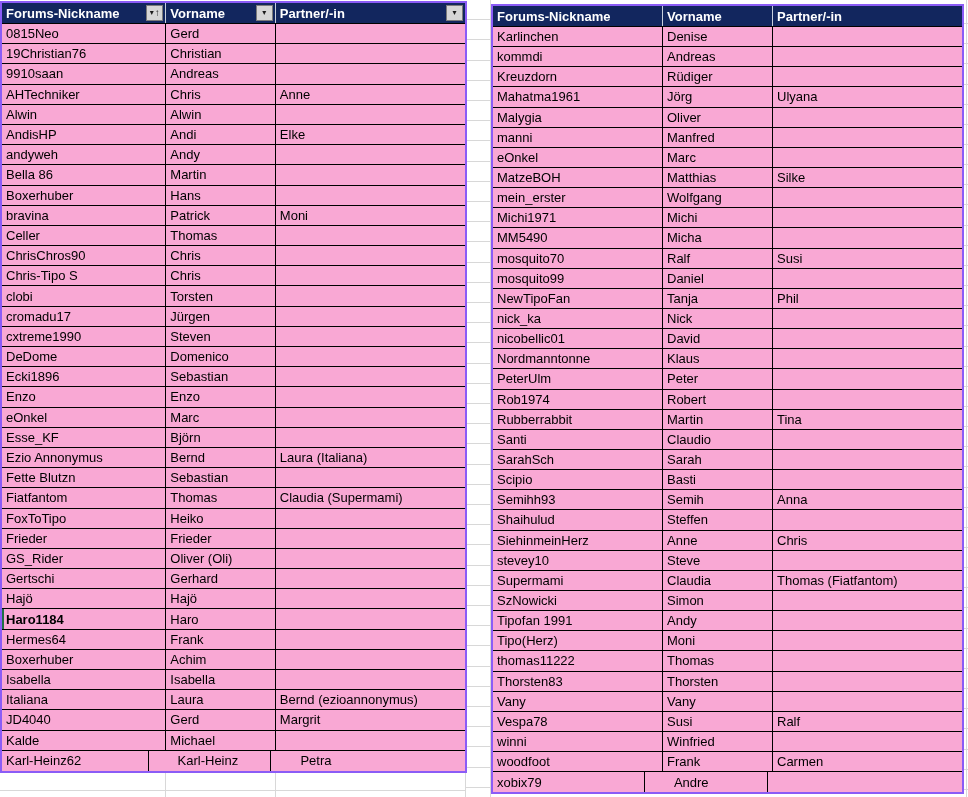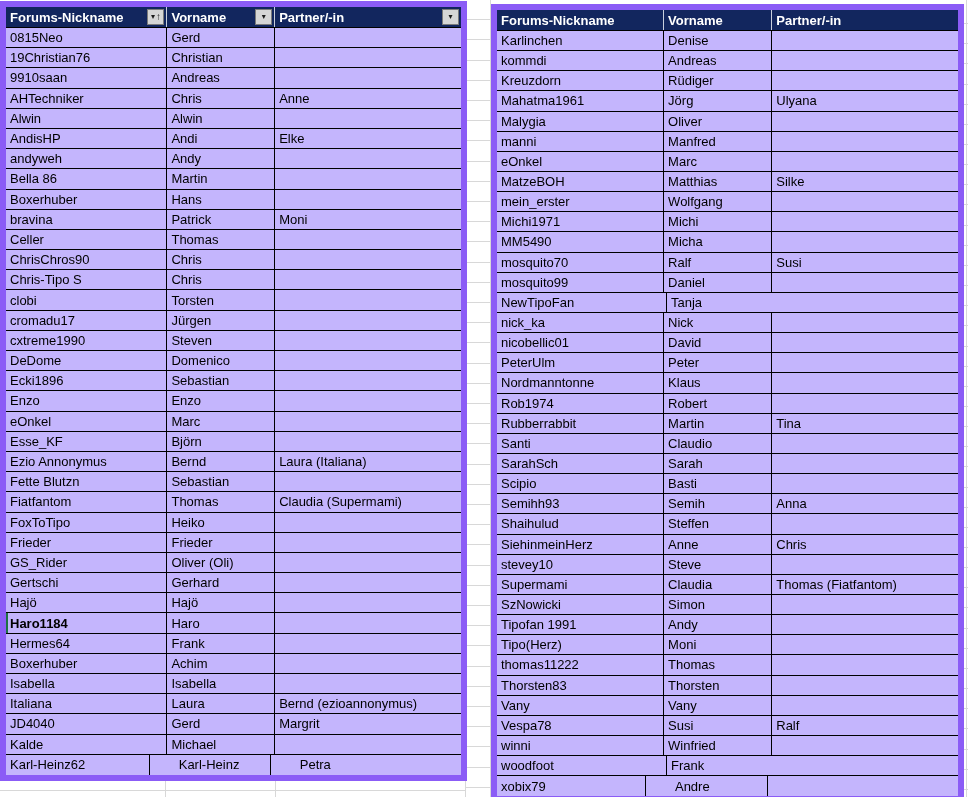--- a/index.html
+++ b/index.html
@@ -12,21 +12,21 @@
     background:repeating-linear-gradient(to bottom, transparent 0, transparent 19.2px,
       var(--grid-line,#d8d8d8) 19.2px, var(--grid-line,#d8d8d8) 20.2px);
     border-right:1px solid var(--grid-line,#d8d8d8); }
   .right-sliver { position:absolute; left:962px; top:4px; width:6px; height:793px;
     background:repeating-linear-gradient(to bottom, transparent 0, transparent 19.15px,
       var(--grid-line,#d8d8d8) 19.15px, var(--grid-line,#d8d8d8) 20.15px); }
   .vline { position:absolute; width:1px; background:var(--grid-line,#d8d8d8); }
   .hline { position:absolute; height:1px; background:var(--grid-line,#d8d8d8); }
 
   
-  .tbl { position:absolute; border:6px solid #8b5cf6; background:#c4b5fd; font-size:13px; color:#000; }
+  .tbl { position:absolute; border:2px solid #8b5cf6; background:#f9a8d4; font-size:13px; color:#000; }
   .tbl-left  { left:0;  top:1px;  width:467px; --rh:20.2px; }
   .tbl-right { left:491px; top:4px; width:473px; --rh:20.15px; }
 
   .thead { display:flex; height:21px; background:var(--header-bg,#12265e);
            border-bottom:1px solid #000; }
   .hcell { display:flex; align-items:center; justify-content:space-between;
            color:var(--header-text,#ffffff); font-weight:bold; font-size:13px;
            padding:0 2px 0 4px; border-right:1px solid #c8cfdd; overflow:hidden;
            white-space:nowrap; }
   .hcell:last-child { border-right:none; }
@@ -347,39 +347,40 @@
           <div class="tcell c2">Susi</div>
         </div>
         <div class="trow">
           <div class="tcell c0">mosquito99</div>
           <div class="tcell c1">Daniel</div>
           <div class="tcell c2"></div>
         </div>
         <div class="trow">
           <div class="tcell c0">NewTipoFan</div>
           <div class="tcell c1">Tanja</div>
+          <div class="tcell c2">Phil</div>
         </div>
         <div class="trow">
           <div class="tcell c0">nick_ka</div>
           <div class="tcell c1">Nick</div>
           <div class="tcell c2"></div>
         </div>
         <div class="trow">
           <div class="tcell c0">nicobellic01</div>
           <div class="tcell c1">David</div>
           <div class="tcell c2"></div>
         </div>
         <div class="trow">
+          <div class="tcell c0">Nordmanntonne</div>
+          <div class="tcell c1">Klaus</div>
+          <div class="tcell c2"></div>
+        </div>
+        <div class="trow">
           <div class="tcell c0">PeterUlm</div>
           <div class="tcell c1">Peter</div>
-          <div class="tcell c2"></div>
-        </div>
-        <div class="trow">
-          <div class="tcell c0">Nordmanntonne</div>
-          <div class="tcell c1">Klaus</div>
           <div class="tcell c2"></div>
         </div>
         <div class="trow">
           <div class="tcell c0">Rob1974</div>
           <div class="tcell c1">Robert</div>
           <div class="tcell c2"></div>
         </div>
         <div class="trow">
           <div class="tcell c0">Rubberrabbit</div>
           <div class="tcell c1">Martin</div>
@@ -461,20 +462,21 @@
           <div class="tcell c2">Ralf</div>
         </div>
         <div class="trow">
           <div class="tcell c0">winni</div>
           <div class="tcell c1">Winfried</div>
           <div class="tcell c2"></div>
         </div>
         <div class="trow">
           <div class="tcell c0">woodfoot</div>
           <div class="tcell c1">Frank</div>
+          <div class="tcell c2">Carmen</div>
         </div>
         <div class="trow">
           <div class="tcell c0">xobix79</div>
           <div class="tcell c1">Andre</div>
           <div class="tcell c2"></div>
         </div>
       </div>
   </div>
 
 </div>

